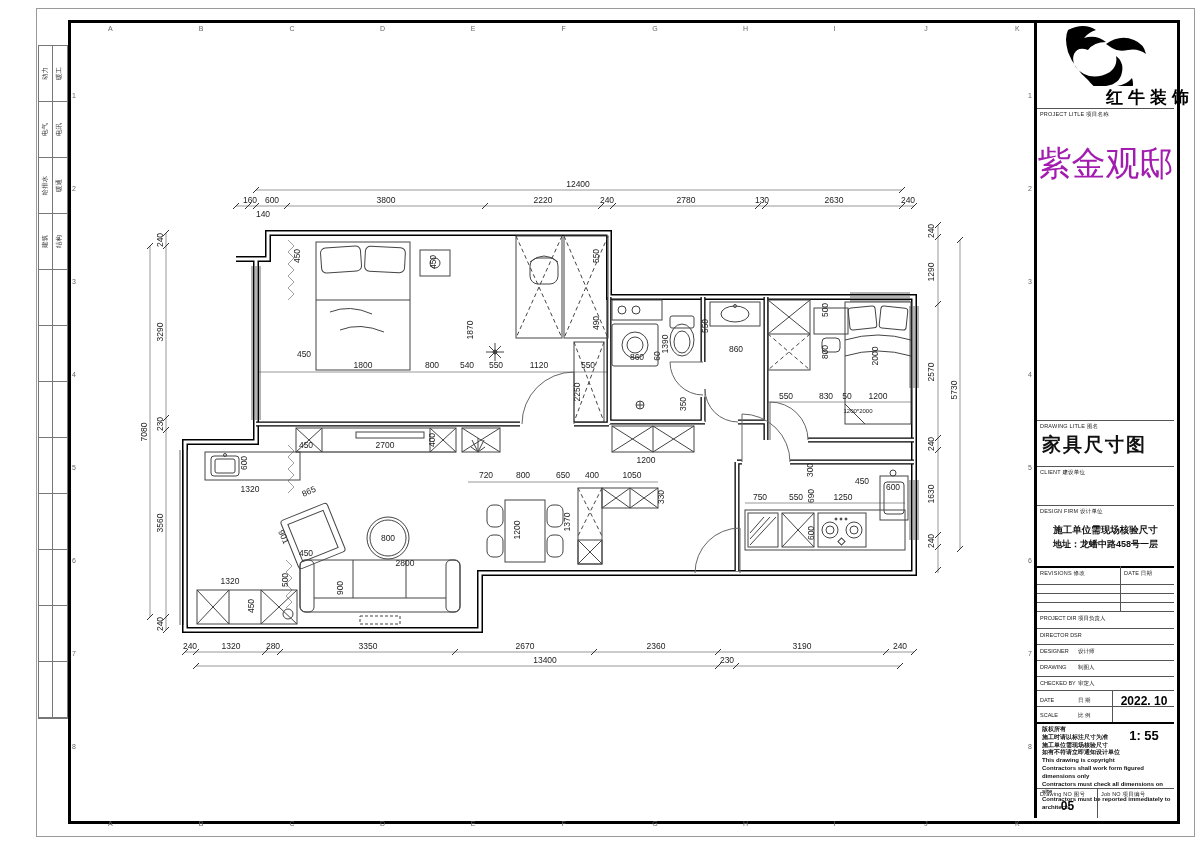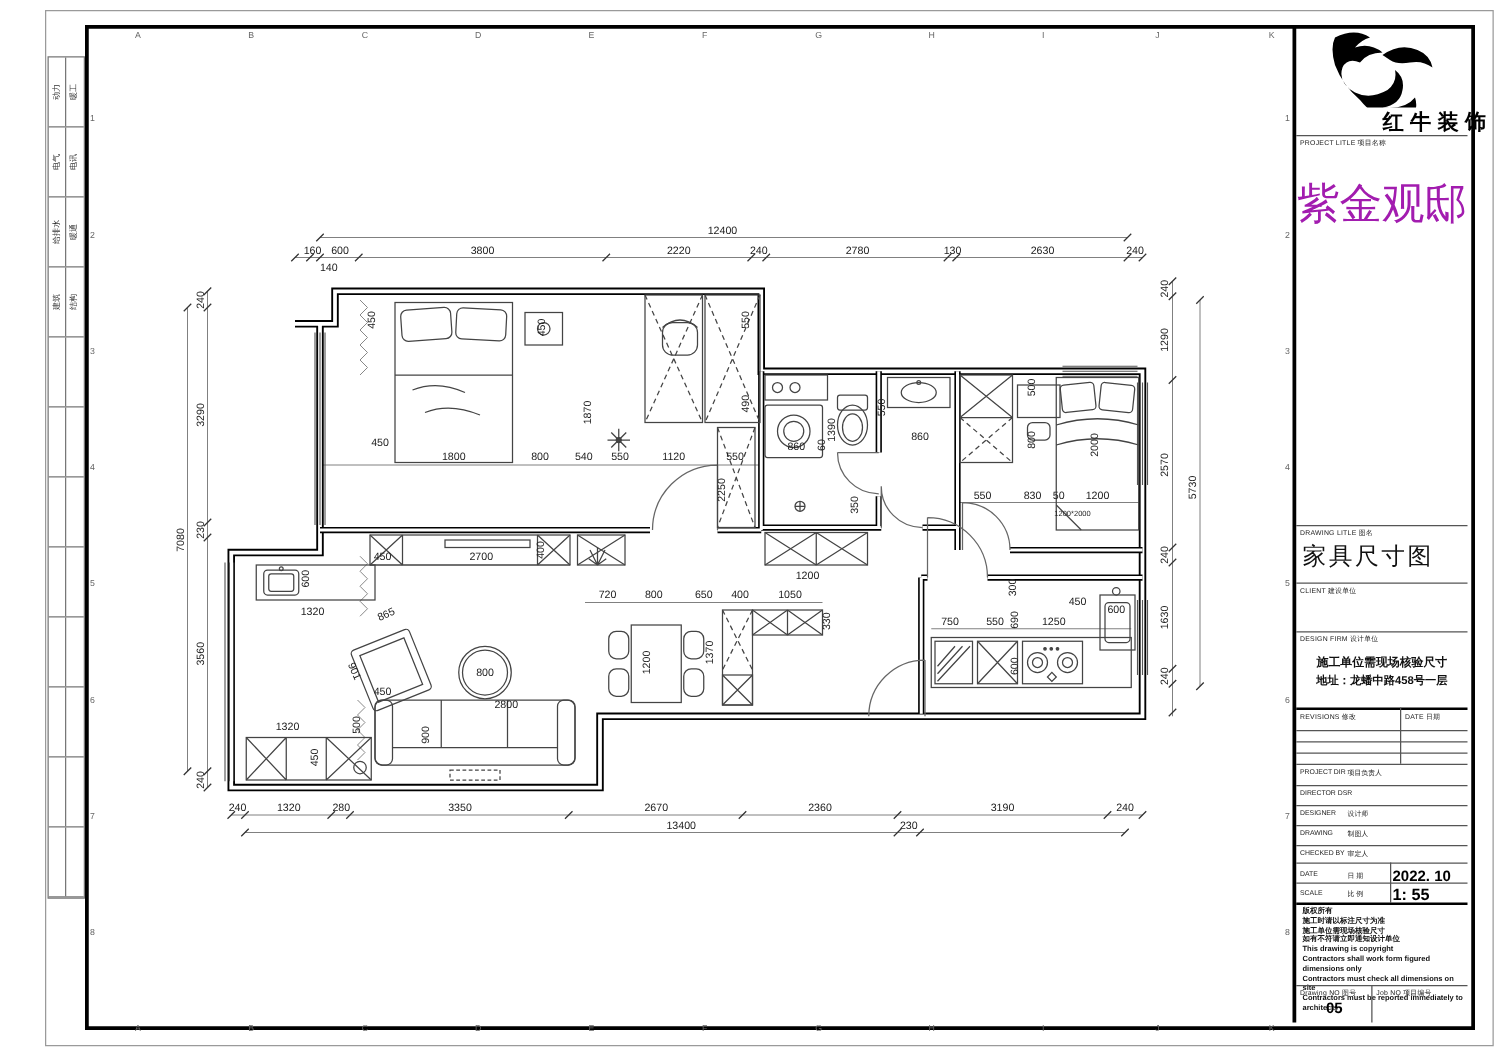--- a/index.html
+++ b/index.html
@@ -15,21 +15,21 @@
   .disc-cell:last-child{border-right:none;}
   .disc-cell span{transform:rotate(-90deg);font-size:6.5px;white-space:nowrap;color:#333;}
   
   .tb-text{color:#111;}
   .tb-label{font-size:5.5px;color:#222;letter-spacing:0.2px;white-space:nowrap;}
   .tb-hline{left:1037px;width:137px;height:1px;background:#555;}
   .tb-hline.heavy{height:2px;background:#000;}
   .tb-vline{width:1px;background:#555;}
   #logo-text{left:1084px;top:86px;width:132px;text-align:center;font-size:17px;font-weight:bold;letter-spacing:5px;color:#000;}
   #project-name{left:1037px;top:130px;width:137px;text-align:center;font-size:34px;color:#a21caf;line-height:68px;font-family:"Liberation Serif",serif;}
-  #drawing-title{left:1042px;top:432px;font-size:19px;font-weight:normal;color:#111;letter-spacing:2px;}
+  #drawing-title{left:1042px;top:432px;font-size:19px;font-weight:bold;color:#111;letter-spacing:2px;}
   #firm-name{left:1037px;top:524px;width:137px;text-align:center;font-size:9.5px;font-weight:bold;}
   #firm-addr{left:1037px;top:538px;width:137px;text-align:center;font-size:9px;font-weight:bold;}
   .tb-row-label{font-size:5.5px;color:#222;white-space:nowrap;}
   .tb-value{font-weight:bold;color:#000;}
   #notes{left:1042px;top:726px;width:130px;font-size:6px;line-height:7.8px;color:#111;font-weight:bold;}
   .dim{font-size:8.5px;fill:#222;text-anchor:middle;font-family:"Liberation Sans",sans-serif;}
   .dim.small{font-size:6px;}
 </style>
 </head>
 <body>
@@ -521,25 +521,25 @@
   <div class="abs tb-row-label" style="left:1078px;top:648px">设计师</div>
   <div class="abs tb-hline" style="top:660px"></div>
   <div class="abs tb-row-label" style="left:1040px;top:664px">DRAWING</div>
   <div class="abs tb-row-label" style="left:1078px;top:664px">制图人</div>
   <div class="abs tb-hline" style="top:676px"></div>
   <div class="abs tb-row-label" style="left:1040px;top:680px">CHECKED BY</div>
   <div class="abs tb-row-label" style="left:1078px;top:680px">审定人</div>
   <div class="abs tb-hline" style="top:690px"></div>
   <div class="abs tb-row-label" style="left:1040px;top:697px">DATE</div>
   <div class="abs tb-row-label" style="left:1078px;top:697px">日 期</div>
-  <div class="abs tb-value" style="left:1114px;top:694px;width:60px;font-size:12px">2022. 10</div>
+  <div class="abs tb-value" style="left:1114px;top:694px;width:60px;text-align:center;font-size:12px">2022. 10</div>
   <div class="abs tb-hline" style="top:706px"></div>
   <div class="abs tb-row-label" style="left:1040px;top:712px">SCALE</div>
   <div class="abs tb-row-label" style="left:1078px;top:712px">比 例</div>
-  <div class="abs tb-value" style="left:1114px;top:708px;width:60px;text-align:left;font-size:13px">1: 55</div>
+  <div class="abs tb-value" style="left:1114px;top:728px;width:60px;text-align:center;font-size:13px">1: 55</div>
   <div class="abs tb-vline" style="left:1112px;top:690px;height:32px"></div>
   <div class="abs tb-hline heavy" style="top:722px"></div>
 
   <div class="abs" id="notes">
       <div>版权所有</div>
       <div>施工时请以标注尺寸为准</div>
       <div>施工单位需现场核验尺寸</div>
       <div>如有不符请立即通知设计单位</div>
       <div>This drawing is copyright</div>
       <div>Contractors shall work form figured dimensions only</div>

